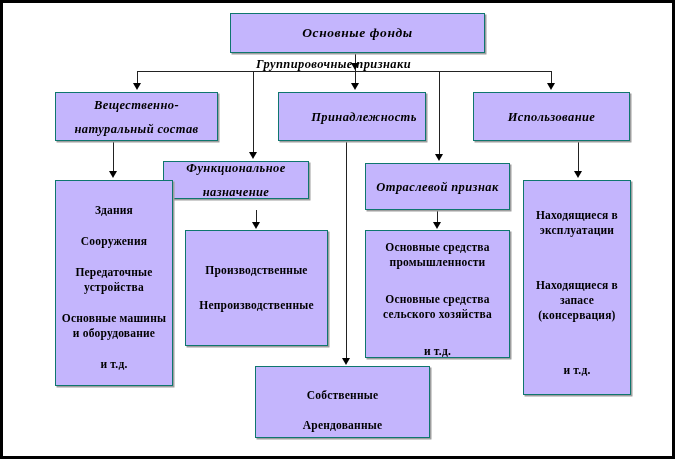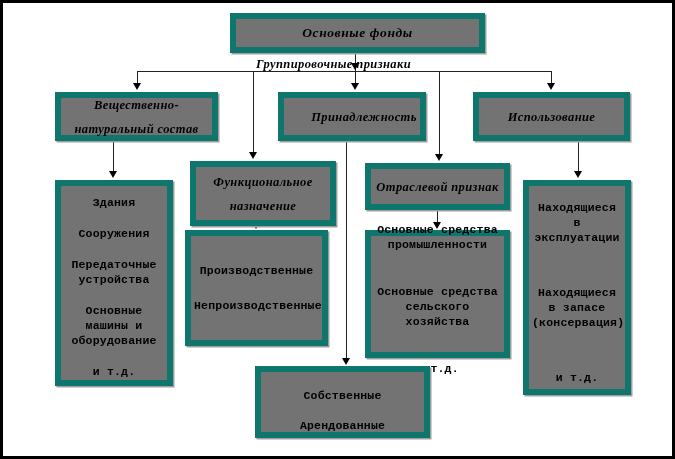--- a/index.html
+++ b/index.html
@@ -9,22 +9,22 @@
     box-sizing: border-box;
     background: #fff;
     border: 3px solid #000;
     font-family: "Liberation Serif", "DejaVu Serif", serif;
     color: #000;
     overflow: hidden;
   }
   .box {
     position: absolute;
     box-sizing: border-box;
-    background: #737373;
-    border: 6px solid #0f766e;
+    background: #c4b5fd;
+    border: 1px solid #0f766e;
     box-shadow: 1.5px 1.5px 0 #9e9e9e;
     display: flex;
     flex-direction: column;
     align-items: center;
     justify-content: center;
     text-align: center;
     z-index: 3;
   }
   .cat {
     font-weight: bold;
@@ -37,21 +37,20 @@
     font-weight: bold;
     font-style: italic;
     font-size: 13.5px;
     letter-spacing: 0.6px;
   }
   .list {
     font-weight: bold;
     font-size: 11.5px;
     line-height: 15px;
     letter-spacing: 0.2px;
-    font-family: Liberation Mono, monospace;
   }
   .list .item { width: 100%; }
   .branch-label {
     position: absolute;
     left: 213px; top: 54px; width: 235px;
     text-align: center;
     font-weight: bold;
     font-style: italic;
     font-size: 12.5px;
     letter-spacing: 0.4px;
@@ -64,25 +63,25 @@
     border-left: 4px solid transparent;
     border-right: 4px solid transparent;
     border-top: 7px solid #000;
     z-index: 2;
   }
   
   .b-root       { left: 227px; top: 10px;  width: 255px; height: 40px; }
   .b-material   { left: 52px;  top: 89px;  width: 163px; height: 49px; }
   .b-ownership  { left: 275px; top: 89px;  width: 148px; height: 49px; padding-left: 24px; }
   .b-usage      { left: 470px; top: 89px;  width: 157px; height: 49px; }
-  .b-functional { left: 187px; top: 158px; width: 146px; height: 65px; }
+  .b-functional { left: 160px; top: 158px; width: 146px; height: 38px; }
   .b-industry   { left: 362px; top: 160px; width: 145px; height: 47px; }
   .l-material   { left: 52px;  top: 177px; width: 118px; height: 206px; gap: 16px; padding: 8px 3px 0 3px; }
   .l-functional { left: 182px; top: 227px; width: 143px; height: 116px; gap: 20px; padding: 0 3px; }
-  .l-industry   { left: 362px; top: 227px; width: 145px; height: 128px; gap: 32px; padding: 10px 3px 0 3px; }
+  .l-industry   { left: 362px; top: 227px; width: 145px; height: 128px; gap: 22px; padding: 10px 3px 0 3px; }
   .l-usage      { left: 520px; top: 177px; width: 108px; height: 215px; gap: 40px; padding: 10px 3px 0 3px; text-align: center; }
   .l-ownership  { left: 252px; top: 363px; width: 175px; height: 72px;  gap: 15px; padding: 16px 3px 0 3px; }
 </style>
 </head>
 <body>
 
 <div class="canvas">
 
   <div class="vline" style="left:352px; top:50px; height:18px;"></div>
   <div class="arr" style="left:348px; top:60px;"></div>

